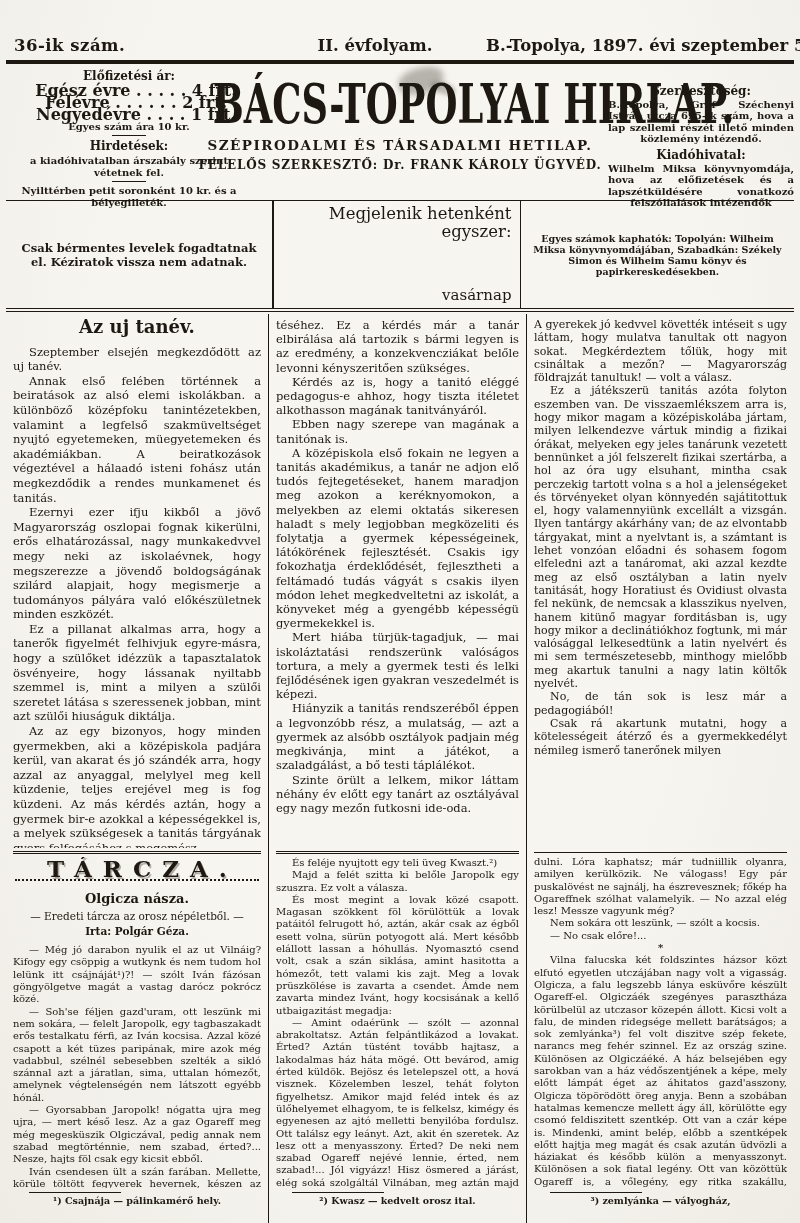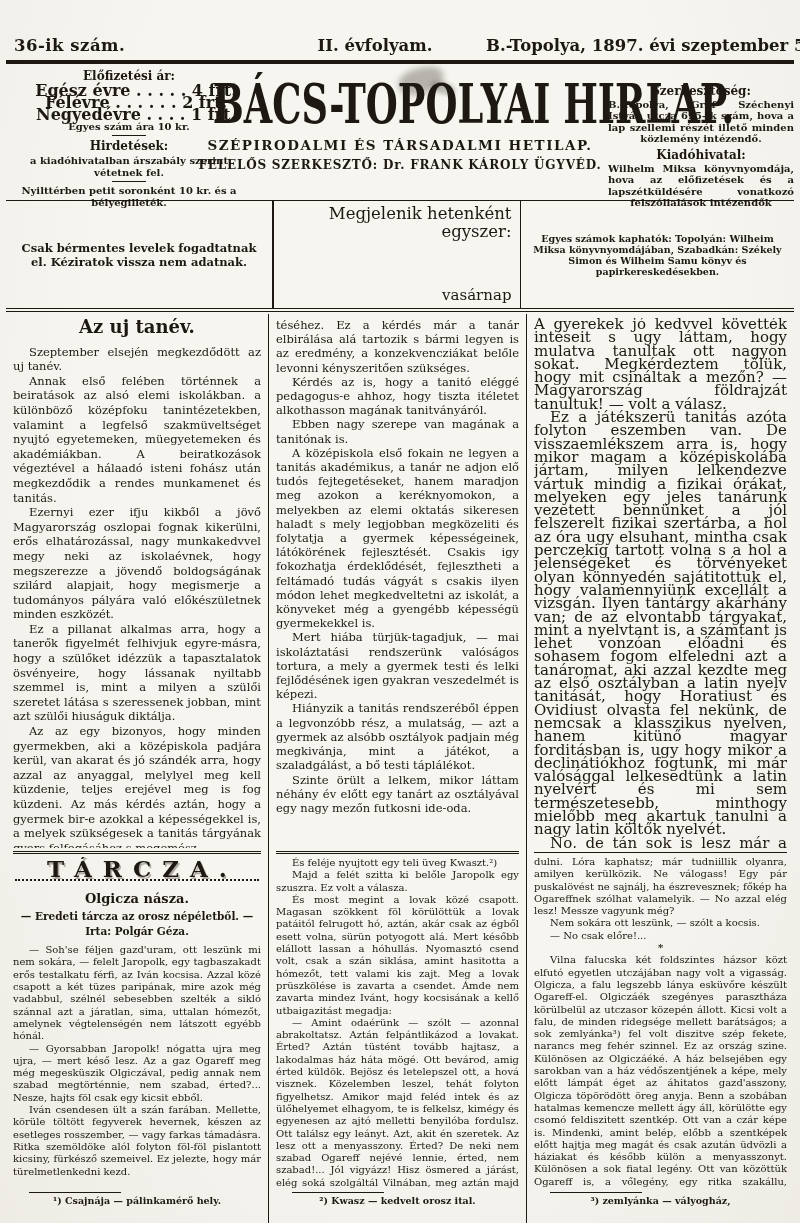--- a/index.html
+++ b/index.html
@@ -73,39 +73,39 @@
   .body{flex:1;min-height:0;display:flex;padding:0 6px;margin-top:2px;}
   .col{display:flex;flex-direction:column;min-height:0;padding:4px 7px 0 7px;}
   .col1{width:262px;}
   .col2{width:258px;}
   .col3{flex:1;}
   .col + .col{border-left:1.5px solid var(--ink);}
 
   .art{overflow:hidden;}
   .col1 .art{height:530px;font-size:11.5px;line-height:14.6px;}
   .col2 .art{height:530px;font-size:11.5px;line-height:14.2px;}
-  .col3 .art{height:530px;font-size:15px;line-height:13.3px;}
+  .col3 .art{height:530px;font-size:11px;line-height:13.3px;}
   .art-title{font-size:18px;font-weight:bold;text-align:center;margin:2px 0 10px 0;}
 
   .para{margin:0;text-indent:16px;text-align:justify;}
   .cont .para:first-child{text-indent:0;}
   .star{text-align:center;text-indent:0;font-weight:bold;}
 
   .rule-double{height:3px;border-top:1.5px solid var(--ink);border-bottom:1px solid var(--ink);margin:3px 0;}
   .rule-single{border-top:1px solid var(--ink);margin:4px 0 3px 0;}
 
   .tarcza{flex:1;min-height:0;display:flex;flex-direction:column;overflow:hidden;font-size:10px;line-height:12.3px;}
   .t-ornament{
     text-align:center;font-size:23px;font-weight:bold;letter-spacing:11px;
     padding-left:11px;margin:6px 0 4px 0;
     text-shadow:1.5px 1.5px 0 rgba(90,82,70,.45);
   }
   .t-dotted{border-top:2px dotted var(--ink);margin:0 2px 6px 2px;}
   .t-title{font-size:13px;font-weight:bold;text-align:center;margin:6px 0 4px 0;}
-  .t-sub{font-size:10.5px;font-weight:bold;text-align:center;margin-bottom:3px;}
+  .t-sub{font-size:10.5px;font-weight:normal;text-align:center;margin-bottom:3px;}
   .t-byline{font-size:10.5px;font-weight:bold;text-align:center;margin-bottom:7px;}
   .t-body{overflow:hidden;}
   .footnote{margin-top:auto;padding-bottom:16px;}
   .fn-rule{width:92px;border-top:1px solid var(--ink);margin:4px 0 2px 16px;}
   .fn-text{font-size:9.5px;font-weight:bold;text-align:center;}
 </style>
 </head>
 <body>
 
 <div class="page">
@@ -174,20 +174,21 @@
           </div>
       </div>
       <div class="rule-double"></div>
       <div class="tarcza">
         <div class="t-ornament">TÁRCZA.</div>
         <div class="t-dotted"></div>
         <div class="t-title">Olgicza násza.</div>
         <div class="t-sub">— Eredeti tárcza az orosz népéletből. —</div>
         <div class="t-byline">Irta: Polgár Géza.</div>
         <div class="t-body">
+            <p class="para">— Még jó darabon nyulik el az ut Vilnáig? Kifogy egy csöppig a wutkynk és nem tudom hol lelünk itt csájnáját¹)?! — szólt Iván fázósan göngyölgetve magát a vastag darócz pokrócz közé.</p>
             <p class="para">— Soh'se féljen gazd'uram, ott leszünk mi nem sokára, — felelt Jaropolk, egy tagbaszakadt erős testalkatu férfi, az Iván kocsisa. Azzal közé csapott a két tüzes paripának, mire azok még vadabbul, szélnél sebesebben szelték a sikló szánnal azt a járatlan, sima, uttalan hómezőt, amelynek végtelenségén nem látszott egyébb hónál.</p>
             <p class="para">— Gyorsabban Jaropolk! nógatta ujra meg ujra, — mert késő lesz. Az a gaz Ogareff meg még megesküszik Olgiczával, pedig annak nem szabad megtörténnie, nem szabad, érted?... Nesze, hajts föl csak egy kicsit ebből.</p>
             <p class="para">Iván csendesen ült a szán farában. Mellette, körüle töltött fegyverek hevernek, készen az esetleges rosszember, — vagy farkas támadásra. Ritka szemöldöke alól folyton föl-föl pislantott kicsiny, fürkésző szemeivel. Ez jelezte, hogy már türelmetlenkedni kezd.</p>
           </div>
         <div class="footnote">
           <div class="fn-rule"></div>
           <div class="fn-text">¹) Csajnája — pálinkamérő hely.</div>
         </div>
       </div>
     </div>

